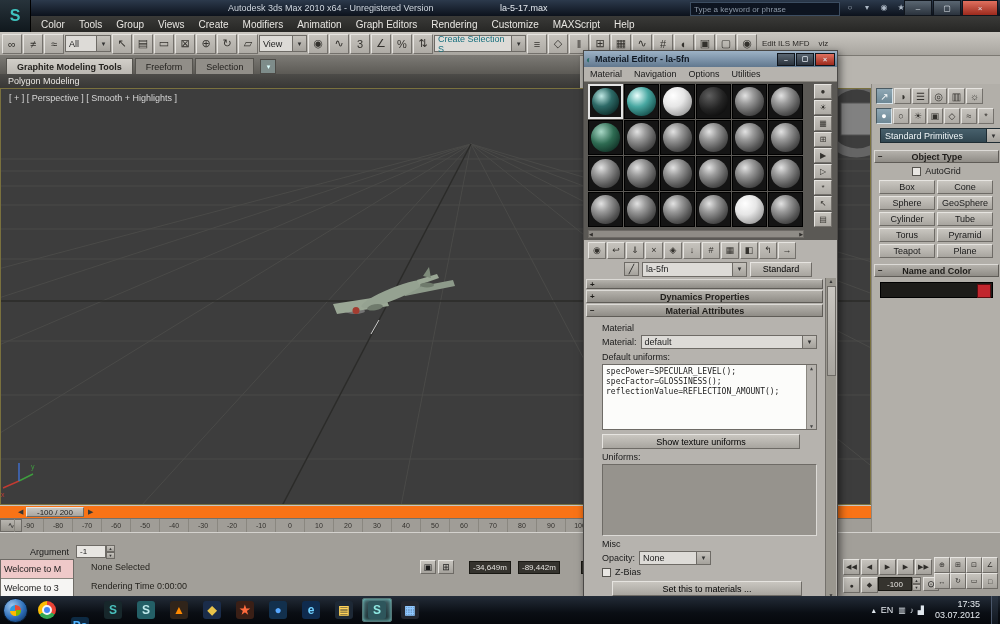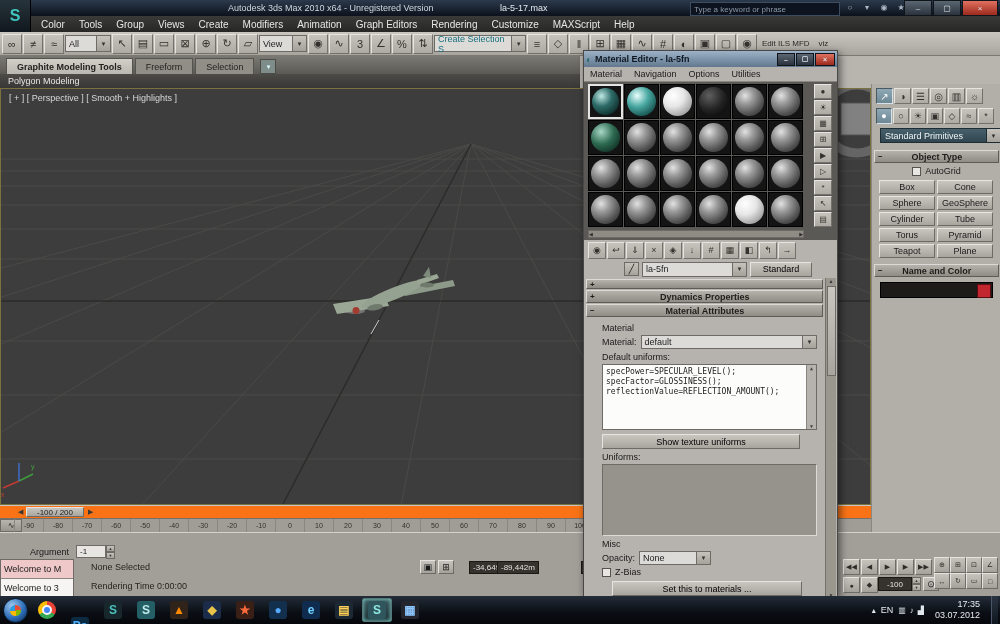--- a/index.html
+++ b/index.html
@@ -403,21 +403,21 @@
       <div class="macro">Welcome to M</div>
       <div class="lst">Welcome to 3</div>
     </div>
     <span class="stat-text" style="left:80px;top:29px">None Selected</span>
     <span class="stat-text" style="left:80px;top:48px">Rendering Time 0:00:00</span>
     <span class="mini-btn" style="left:420px;top:27px">▣</span>
     <span class="mini-btn" style="left:438px;top:27px">⊞</span>
     <span class="stat-text" style="left:458px;top:30px">X:</span>
     <span class="coordf" style="left:469px;top:28px;width:42px">-34,649m</span>
     <span class="stat-text" style="left:515px;top:30px">Y:</span>
-    <span class="coordf" style="left:497px;top:28px;width:42px">-89,442m</span>
+    <span class="coordf" style="left:518px;top:28px;width:42px">-89,442m</span>
     <span class="stat-text" style="left:571px;top:30px">Z:</span>
     <span class="coordf" style="left:581px;top:28px;width:28px"></span>
 
     <div class="anim-row" style="left:843px;top:26px">
 
     <span class="abtn">◀◀</span>
         <span class="abtn">◀</span>
         <span class="abtn">▶</span>
         <span class="abtn">▶</span>
         <span class="abtn">▶▶</span>

